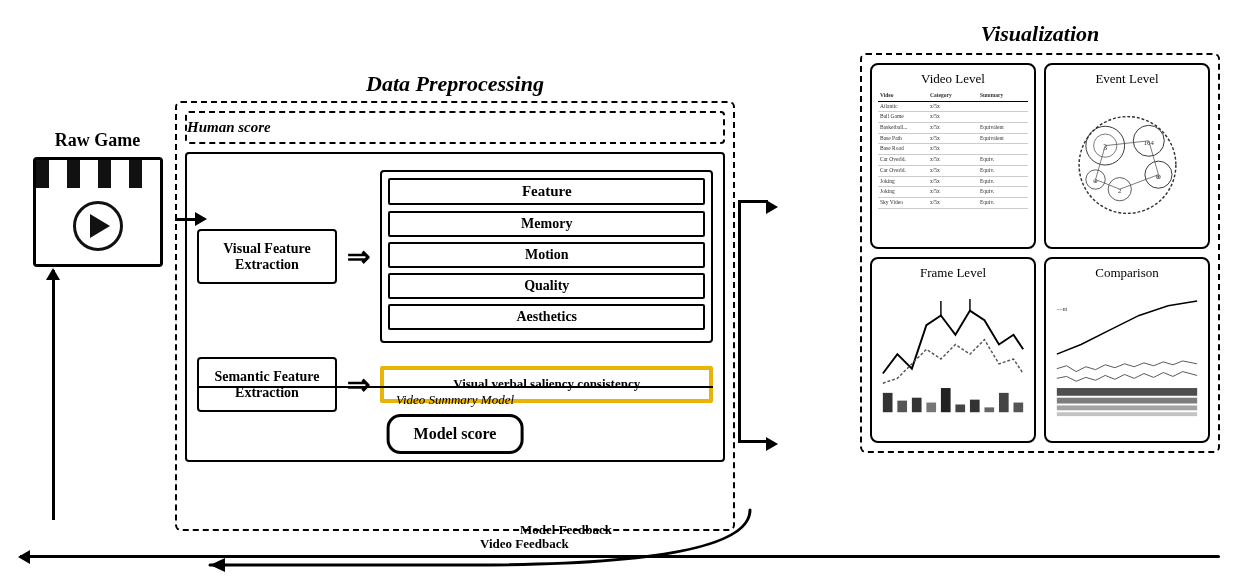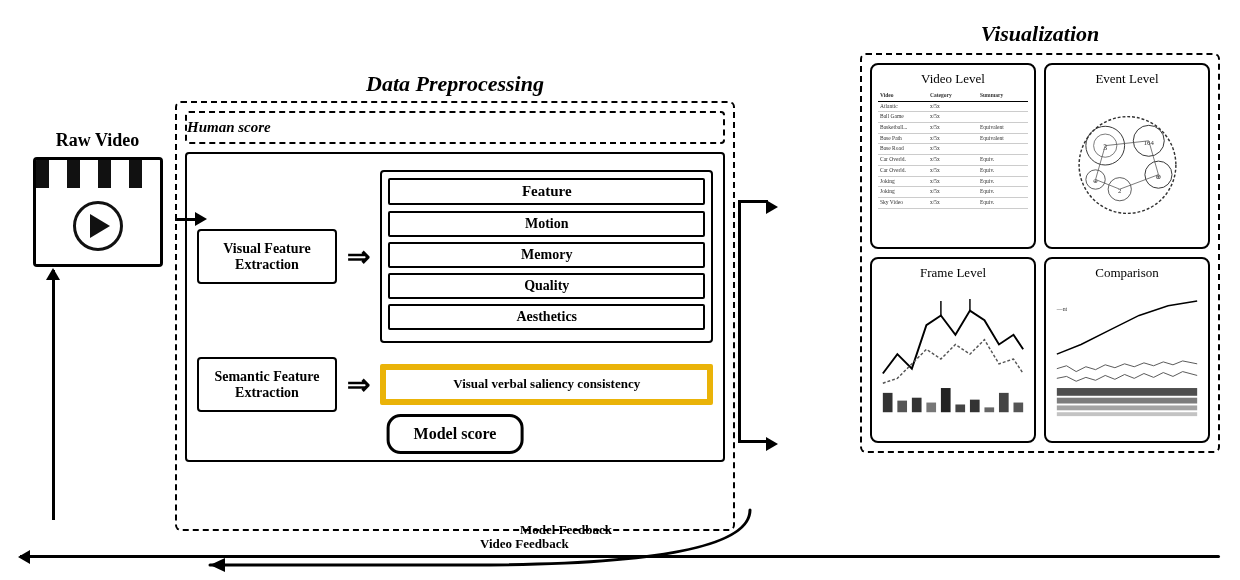--- a/index.html
+++ b/index.html
@@ -176,21 +176,21 @@
     .feature-item {
       border: 2px solid #000;
       border-radius: 2px;
       text-align: center;
       font-size: 14px;
       font-weight: bold;
       padding: 3px 0;
       margin-bottom: 5px;
     }
     .feature-item-tall {
-      border: 6px solid #eab308;
+      border: 4px solid #eab308;
       border-radius: 2px;
       text-align: center;
       font-size: 13px;
       font-weight: bold;
       padding: 6px 4px;
       line-height: 1.3;
     }
 
     
     .video-summary-bar {
@@ -284,21 +284,21 @@
       font-weight: bold;
       border-bottom: 1px solid #000;
     }
   </style>
 </head>
 <body>
 
 <div class="diagram-container">
 
   <div class="raw-data-section">
-    <div class="raw-data-label">Raw Video</div>
+    <div class="raw-data-label">Raw Game</div>
     <div class="clapperboard">
       <div class="clap-top">
         <div class="clap-stripe">
           <div class="clap-stripe-seg"></div>
           <div class="clap-stripe-seg"></div>
           <div class="clap-stripe-seg"></div>
           <div class="clap-stripe-seg"></div>
           <div class="clap-stripe-seg"></div>
           <div class="clap-stripe-seg"></div>
           <div class="clap-stripe-seg"></div>
@@ -329,38 +329,41 @@
       <div class="inner-content">
 
         <div class="extraction-row">
           <div class="extract-box">
             <span>Visual Feature Extraction</span>
           </div>
           <div class="double-arrow">⇒</div>
 
           <div class="feature-panel">
             <div class="feature-title">Feature</div>
+            <div class="feature-item">Memory</div>
             <div class="feature-item">Motion</div>
-            <div class="feature-item">Memory</div>
             <div class="feature-item">Quality</div>
             <div class="feature-item">Aesthetics</div>
           </div>
         </div>
 
         <div class="extraction-row-bottom">
           <div class="extract-box">
             <span>Semantic Feature Extraction</span>
           </div>
           <div class="double-arrow">⇒</div>
 
           <div style="flex:1;">
             <div class="feature-item-tall">Visual verbal saliency consistency</div>
           </div>
         </div>
 
+        <div class="video-summary-bar">
+          <span>Video Summary Model</span>
+        </div>
 
         <div class="model-score-box">
           <span>Model score</span>
         </div>
       </div>
 
     </div>
   </div>
 
   <div style="position:absolute; left:738px; top:200px; width:3px; height:240px; background:#000;"></div>

